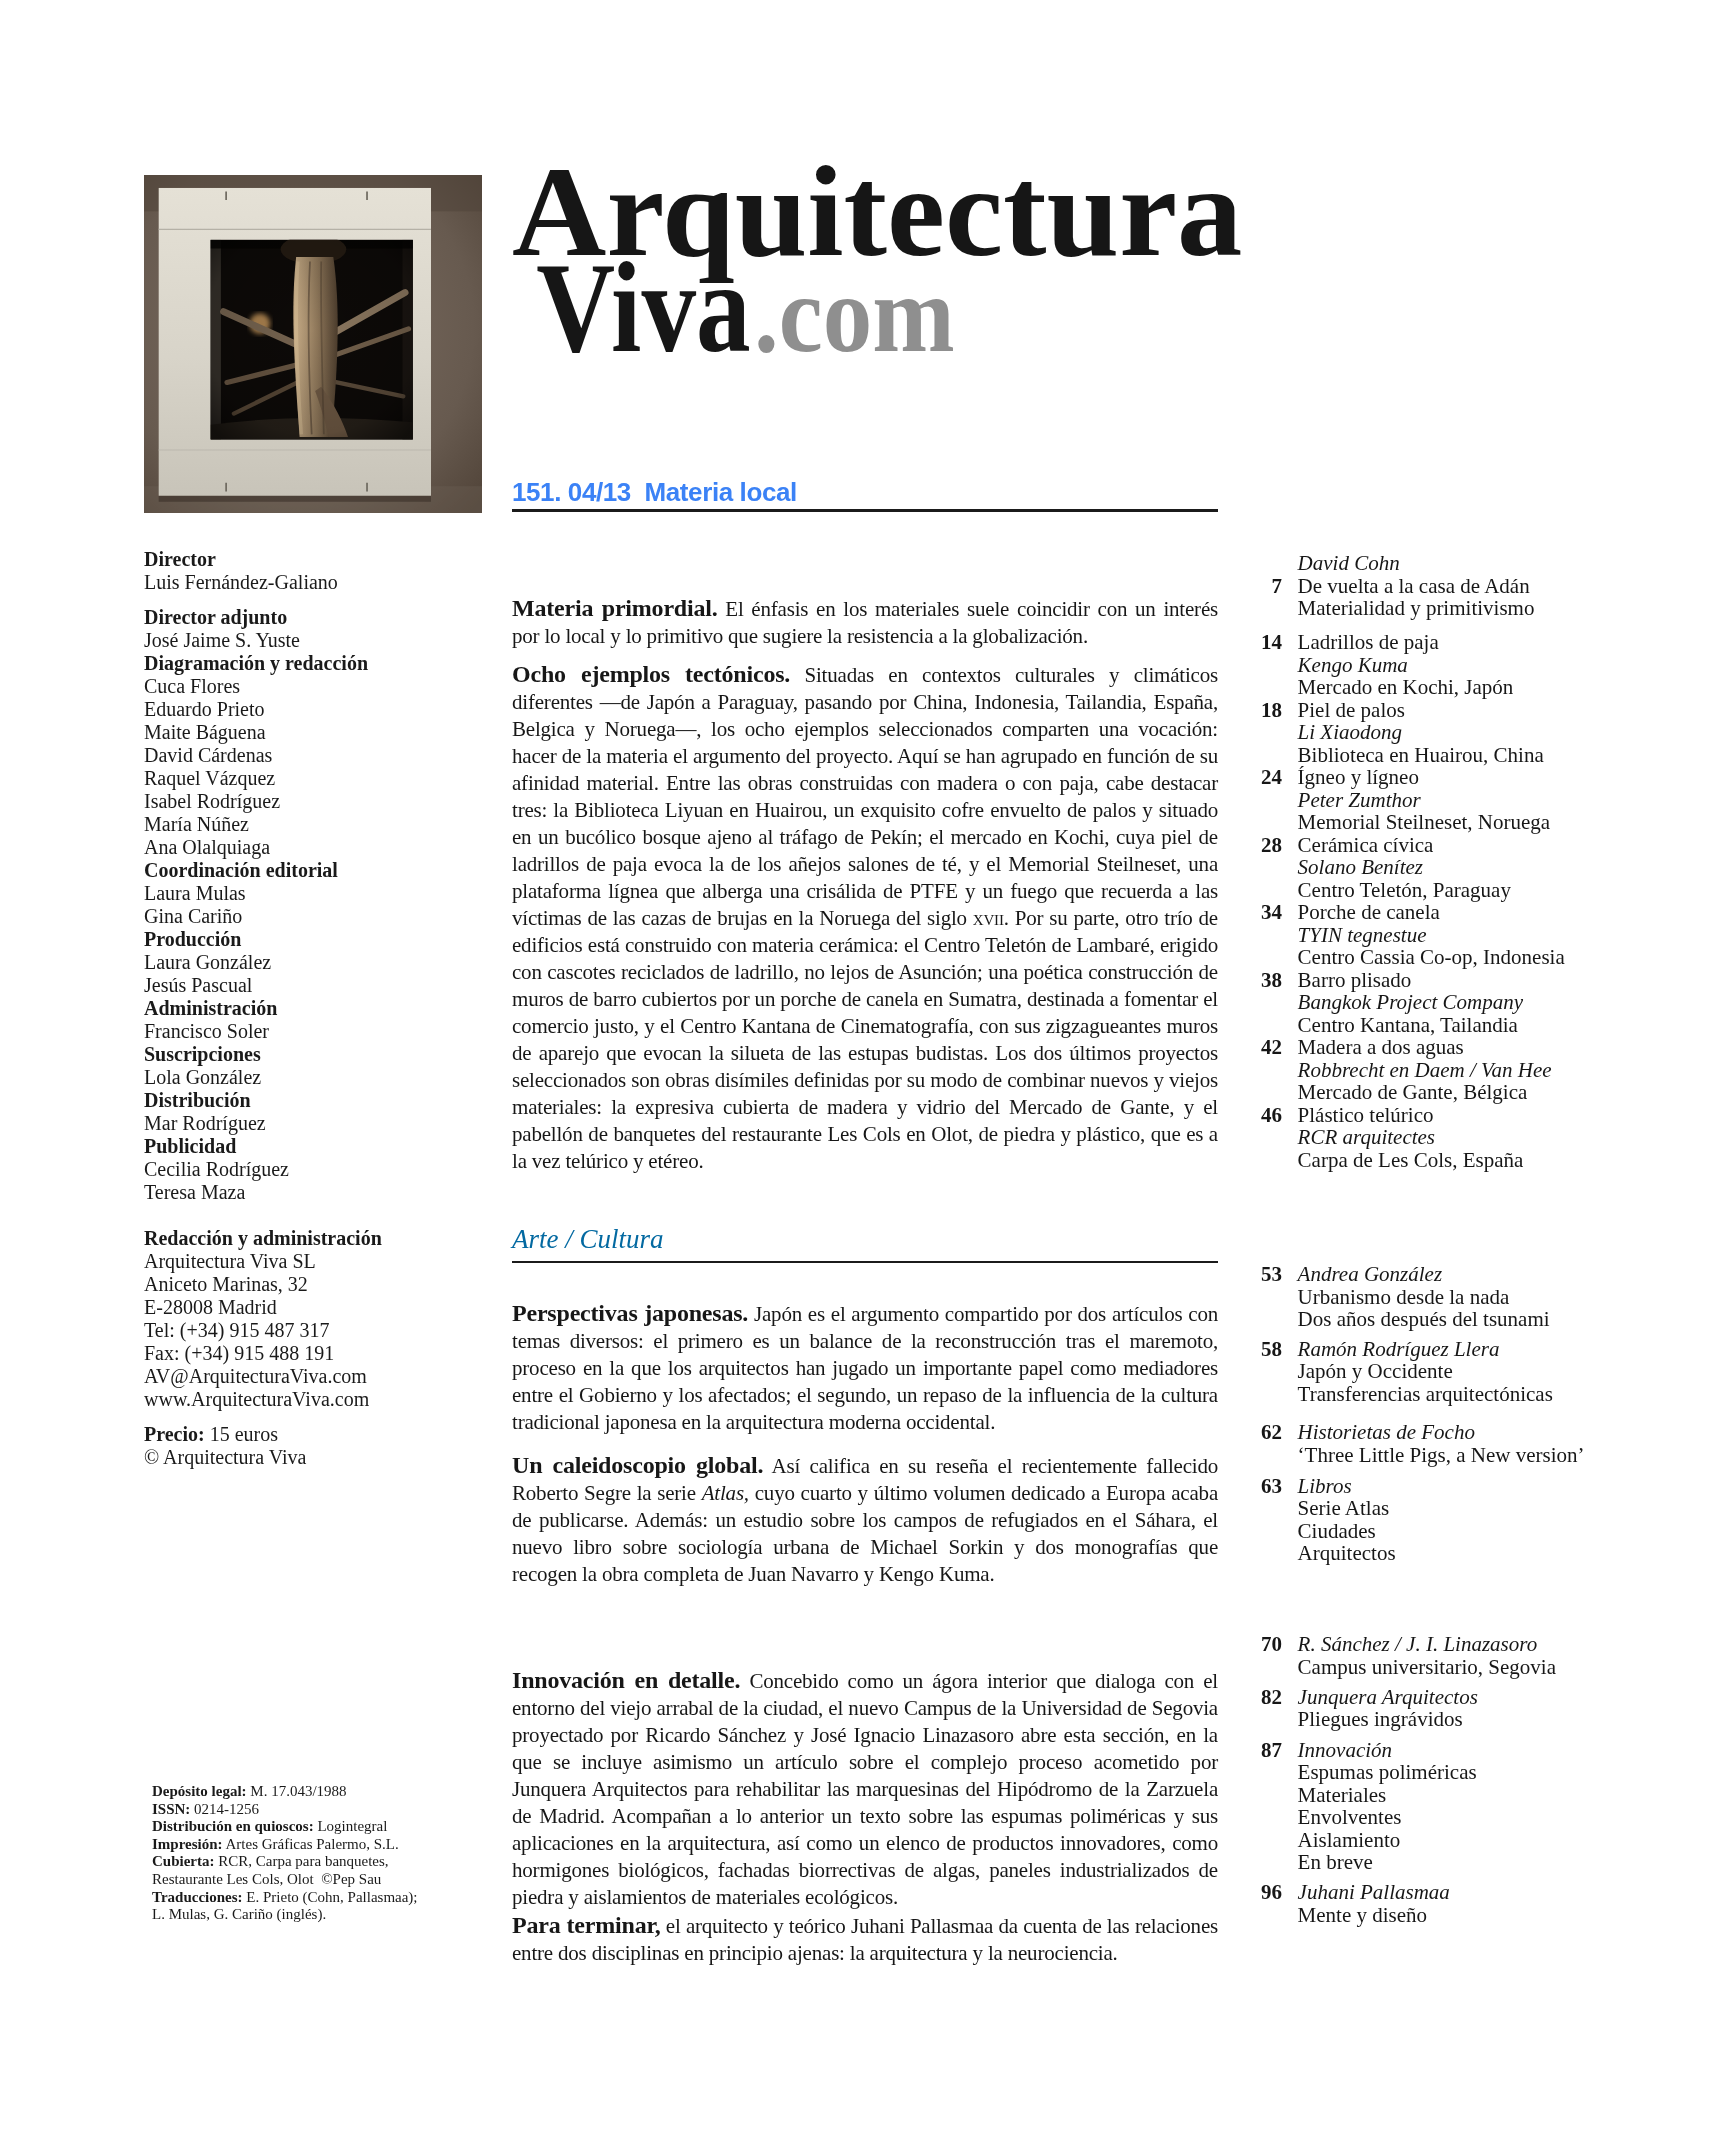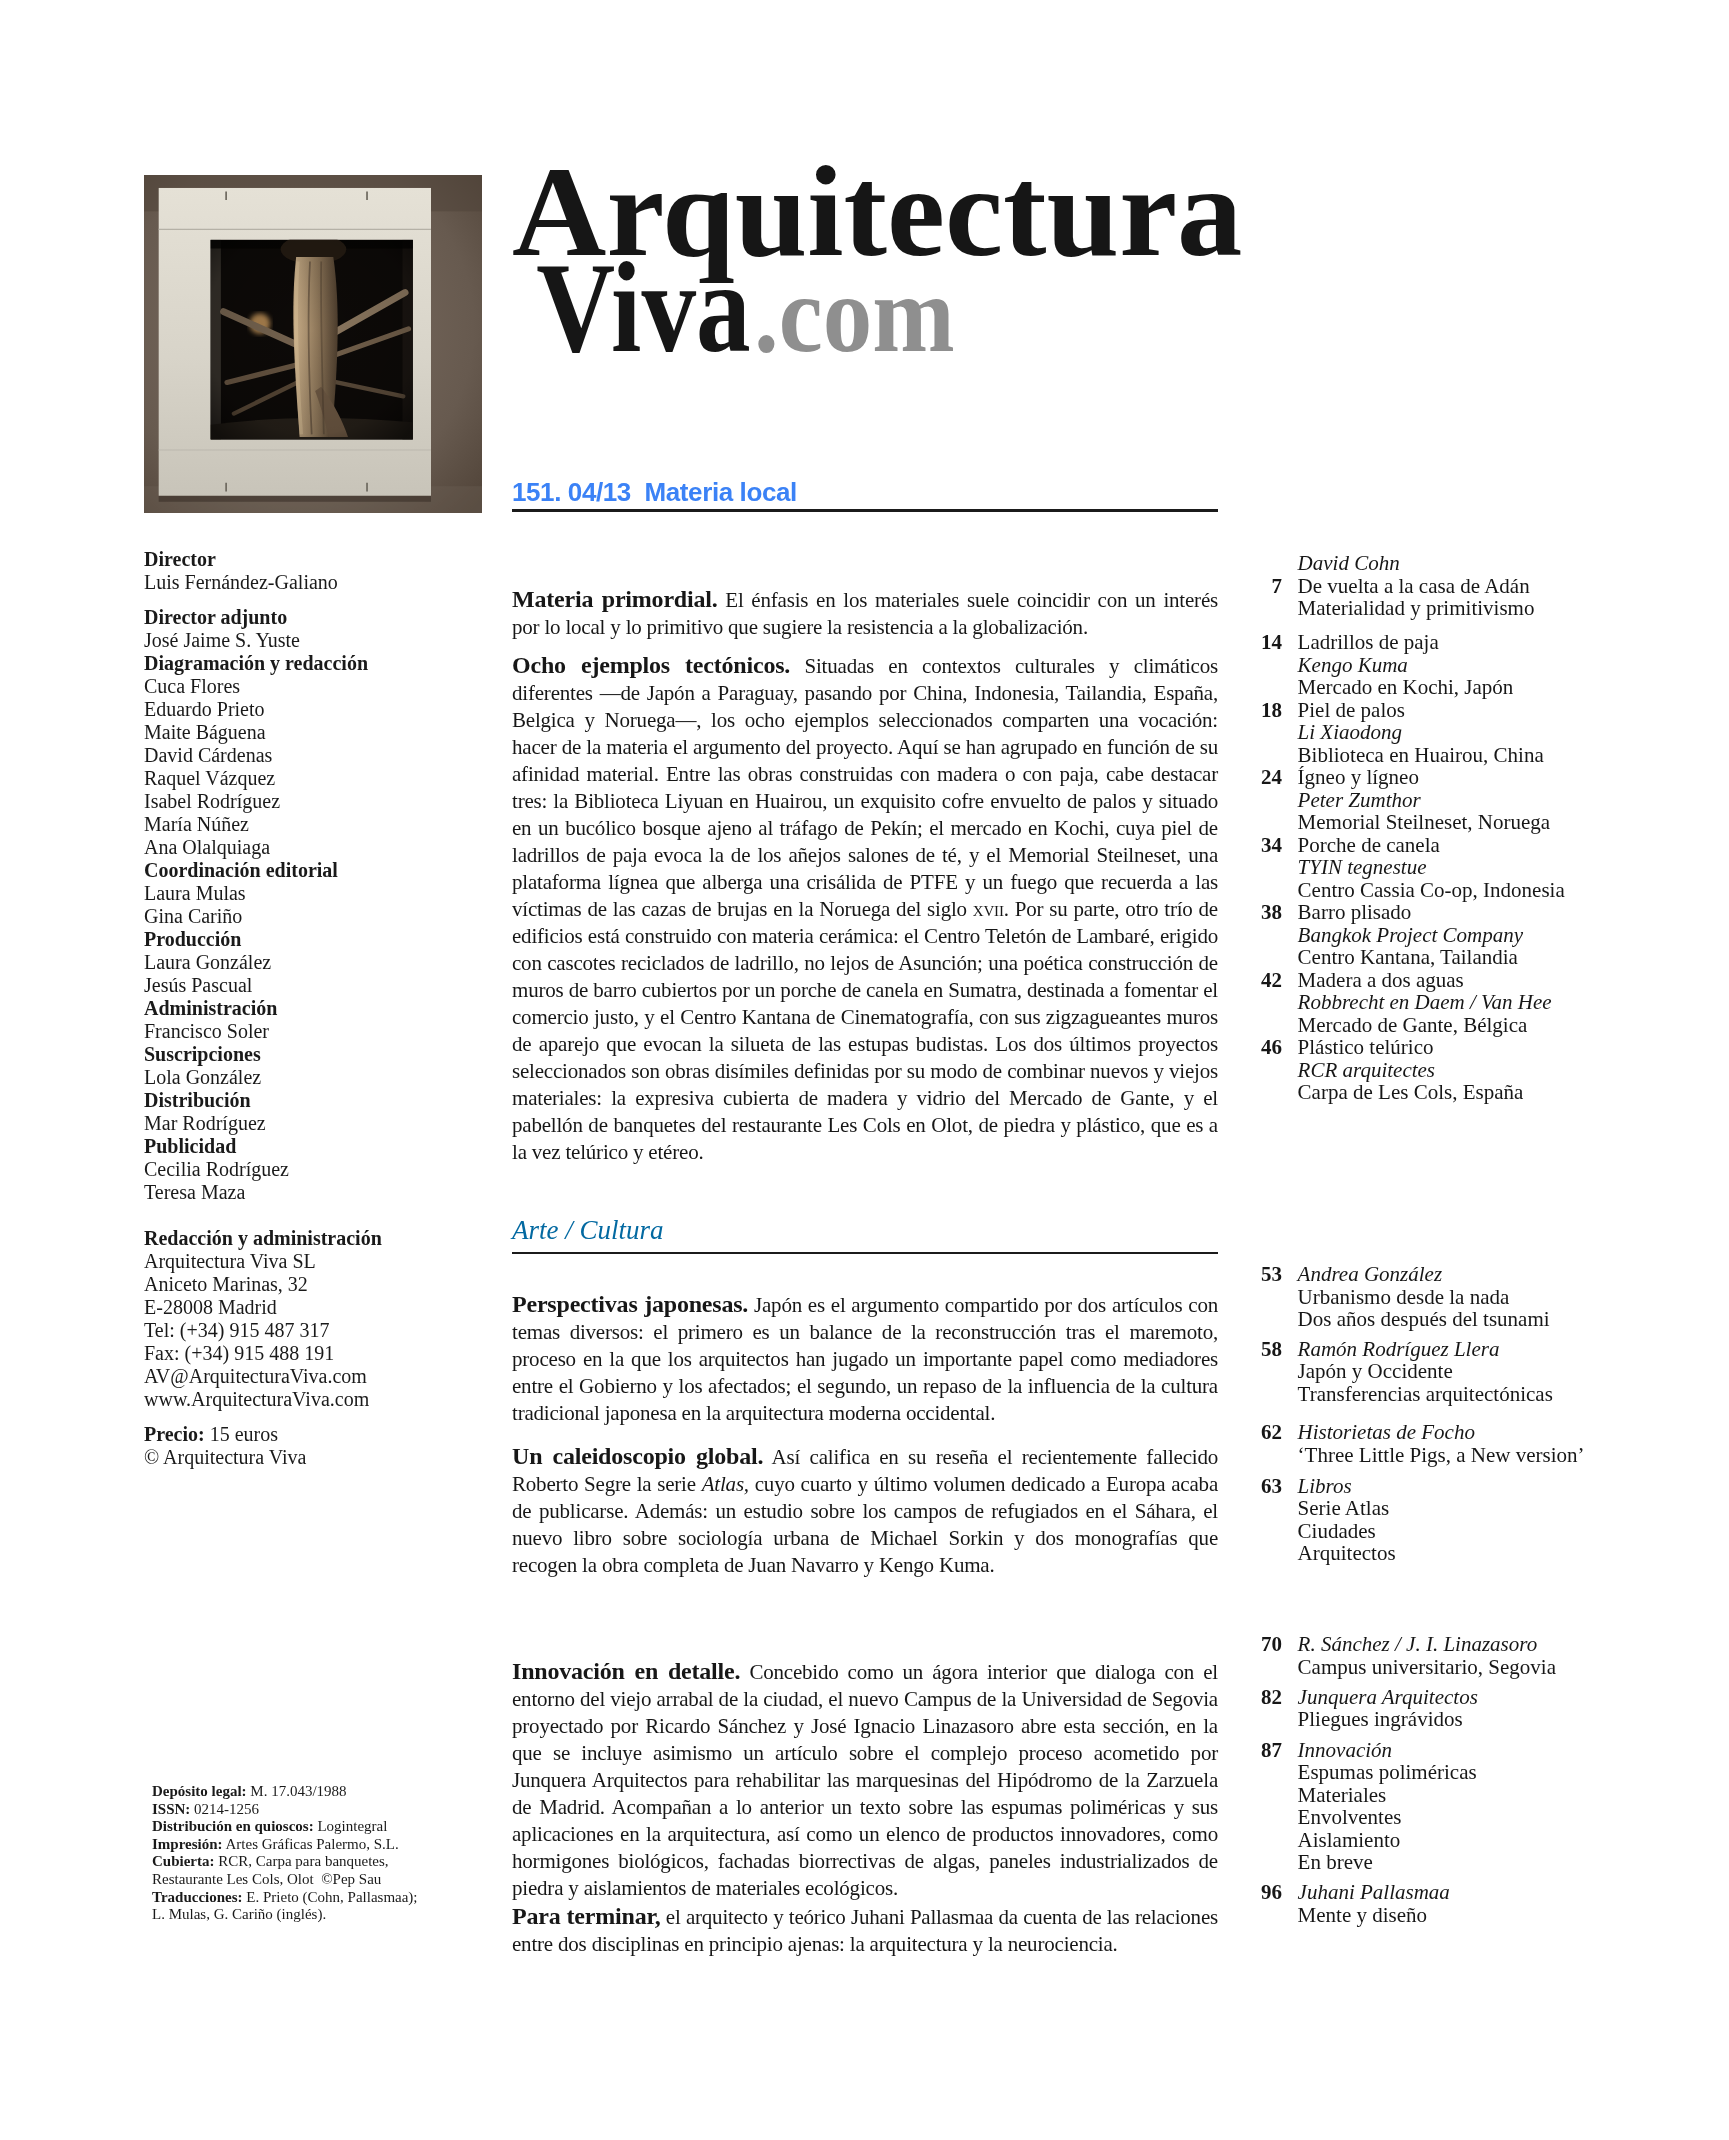--- a/index.html
+++ b/index.html
@@ -20,21 +20,21 @@
 
   
   .leftcol{position:absolute;left:144px;top:548px;width:320px;font-size:20px;line-height:23px;}
   .leftcol .blk{margin:0 0 12px 0;}
   .leftcol .blk.c{margin-top:23px;}
   .leftcol .blk.d{margin-top:11.2px;}
   .b{font-weight:bold;}
   .legal{position:absolute;left:152px;top:1783px;width:298px;font-size:15px;line-height:17.6px;}
 
   
-  .centercol{position:absolute;left:512px;top:7px;width:706px;height:2000px;}
+  .centercol{position:absolute;left:512px;top:16px;width:706px;height:2000px;}
   .para{position:absolute;left:0;width:706px;text-align:justify;
         font-size:21px;line-height:27px;letter-spacing:-0.2px;color:#171717;}
   .para .lead{font-weight:bold;font-size:24px;line-height:1;}
   .it{font-style:italic;}
   .sc{font-variant:small-caps;}
   #p1{top:559px}#p2{top:625px}#p3{top:1264px}#p4{top:1416px}#p5{top:1631px}#p6{top:1876px}
   .sechead{position:absolute;left:0;width:706px;font-style:italic;font-size:27px;line-height:29px;color:#0369a1;}
   .secrule{margin-top:7px;height:1.7px;background:#1b1b1b;}
   #sh1{top:1209px}#sh2{top:1575px}
 
@@ -255,20 +255,34 @@
           <span class="tnum"></span>
           <span class="ttxt it">Peter Zumthor</span>
         </div>
       <div class="trow">
           <span class="tnum"></span>
           <span class="ttxt">Memorial Steilneset, Noruega</span>
         </div>
     </div>
     <div class="tentry">
       <div class="trow">
+          <span class="tnum">28</span>
+          <span class="ttxt">Cerámica cívica</span>
+        </div>
+      <div class="trow">
+          <span class="tnum"></span>
+          <span class="ttxt it">Solano Benítez</span>
+        </div>
+      <div class="trow">
+          <span class="tnum"></span>
+          <span class="ttxt">Centro Teletón, Paraguay</span>
+        </div>
+    </div>
+    <div class="tentry">
+      <div class="trow">
           <span class="tnum">34</span>
           <span class="ttxt">Porche de canela</span>
         </div>
       <div class="trow">
           <span class="tnum"></span>
           <span class="ttxt it">TYIN tegnestue</span>
         </div>
       <div class="trow">
           <span class="tnum"></span>
           <span class="ttxt">Centro Cassia Co-op, Indonesia</span>

